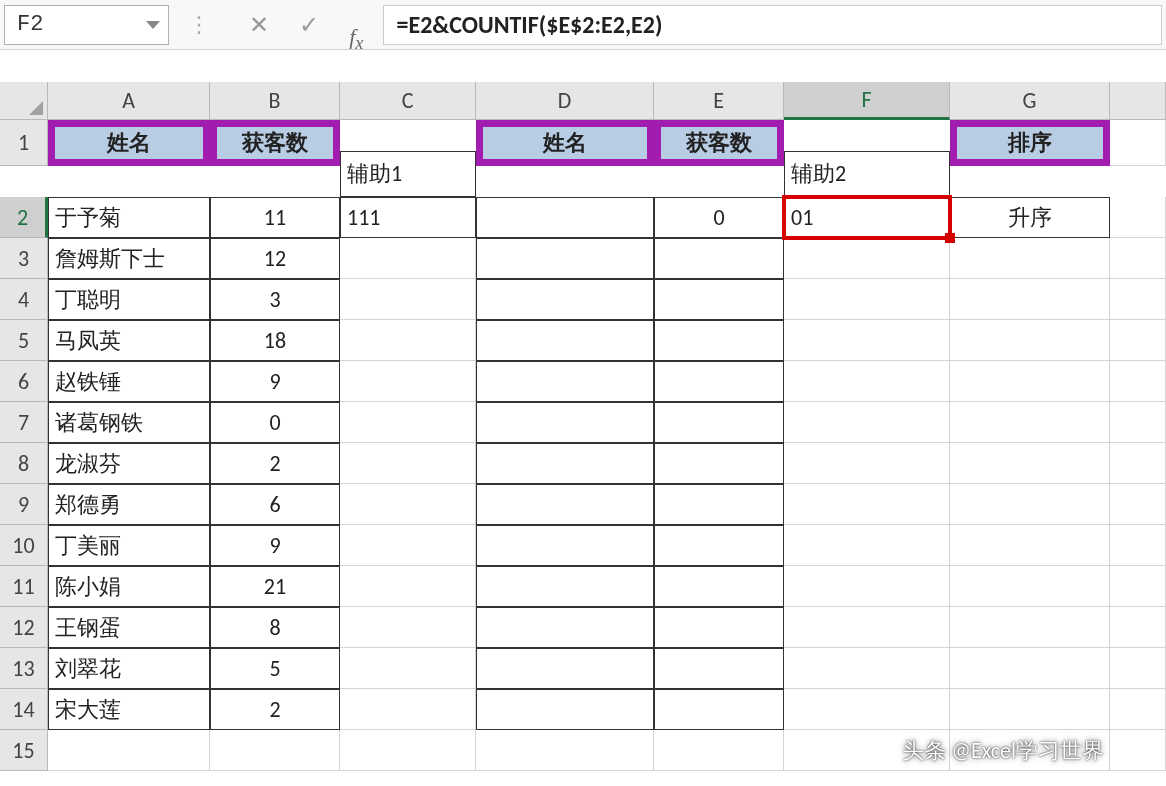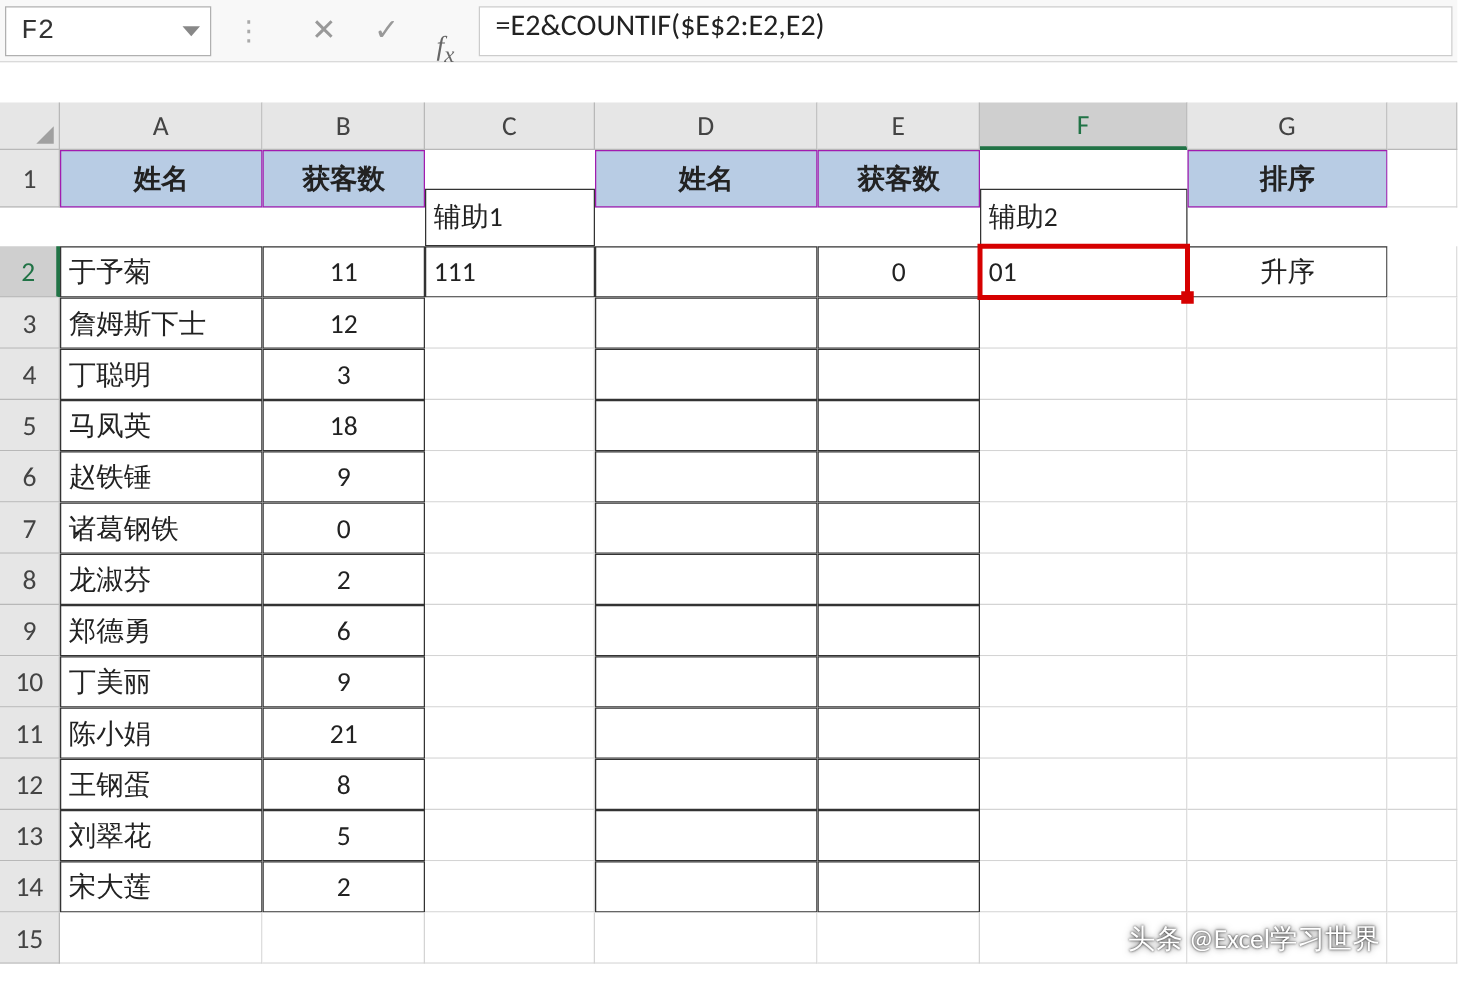--- a/index.html
+++ b/index.html
@@ -40,24 +40,25 @@
     }
     .fb-icons { display: flex; align-items: center; gap: 30px; padding: 0 20px; color: #888; }
     .fb-icons .icon { font-size: 24px; color: #999; }
     .fb-icons .fx { font-style: italic; font-family: "Times New Roman", serif; font-size: 22px; color: #666; margin-top: 30px; }
     .formula-input {
       flex: 1;
       height: 40px;
       background: #fff;
       border: 1px solid #ccc;
       display: flex;
-      align-items: flex-start;
+      align-items: center;
       padding: 0 12px;
       font-size: 24px;
       color: #222;
+      font-weight: bold;
     }
     .ruler-gap { height: 32px; background: #fff; }
     
     .grid-wrap { display: flex; }
     .col-headers-row { display: flex; }
     
     .corner {
       width: 48px; height: 38px;
       background: #e6e6e6;
       border-right: 1px solid #b8b8b8;
@@ -98,21 +99,21 @@
       display: flex; align-items: center;
       padding: 0 6px;
       font-size: 22px;
       color: #222;
       background: #fff;
     }
     .cell.header-blue {
       background: #b8cce4;
       font-weight: bold;
       justify-content: center;
-      border: 1px solid #a21caf;
+      border: 7px solid #a21caf;
     }
     .cell.header-plain {
       border: 1px solid #333;
       font-weight: normal;
       margin-top: 31px;
     }
     .cell.bordered { border: 1px solid #333; }
     .cell.center { justify-content: center; }
     .cell.selected {
       position: relative;

